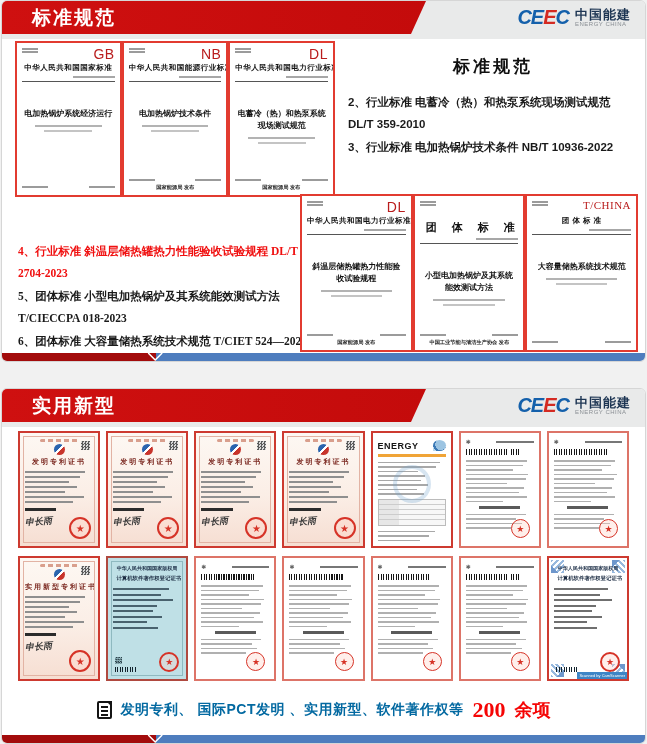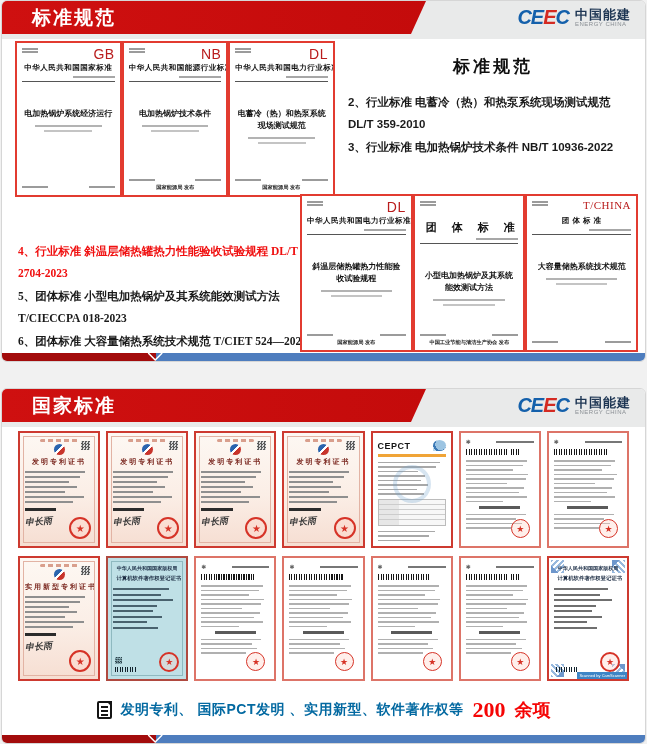--- a/index.html
+++ b/index.html
@@ -297,21 +297,21 @@
     <div class="fb-blue"></div>
     <svg class="fb-notch" width="16" height="8" viewBox="0 0 16 8">
         <path d="M1 0 L8 7 L15 0" stroke="#ffffff" stroke-width="1.5" fill="none"></path>
       </svg>
   </div>
 </div>
 
 <div class="slide" id="slide2">
   <div class="hdr">
     <div class="hdr-red">
-      <span class="hdr-title">国家标准</span>
+      <span class="hdr-title">实用新型</span>
     </div>
     <div class="logo">
       <span class="logo-abbr"><span>CE</span><span class="seg-red">E</span><span>C</span></span>
       <span class="logo-names">
         <span class="logo-cn">中国能建</span>
         <span class="logo-en">ENERGY CHINA</span>
       </span>
     </div>
   </div>
 
@@ -388,21 +388,21 @@
             <i style="width: 58%;"></i>
             <i style="width: 86%;"></i>
             <i style="width: 70%;"></i>
           </div>
           <div class="p-black"></div>
           <div class="p-sig">申长雨</div>
           <div class="seal p-seal">★</div>
         </div>
         <div class="cert">
           <div class="c-head">
-            <span class="c-logo">CEPCT</span>
+            <span class="c-logo">ENERGY</span>
             <span class="c-blob"></span>
           </div>
           <div class="c-orange"></div>
           <div class="c-lines">
             <i style="width: 92%;"></i>
             <i style="width: 86%;"></i>
             <i style="width: 60%;"></i>
             <i style="width: 70%;"></i>
             <i style="width: 64%;"></i>
             <i style="width: 74%;"></i>

